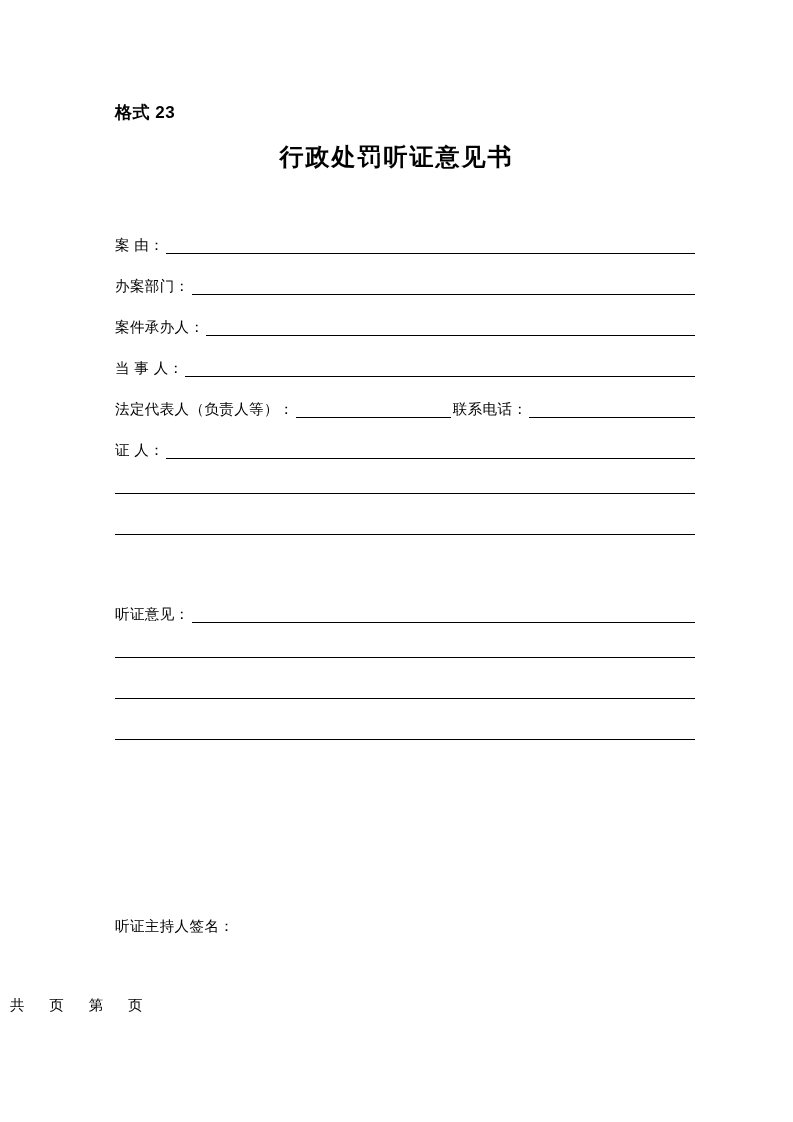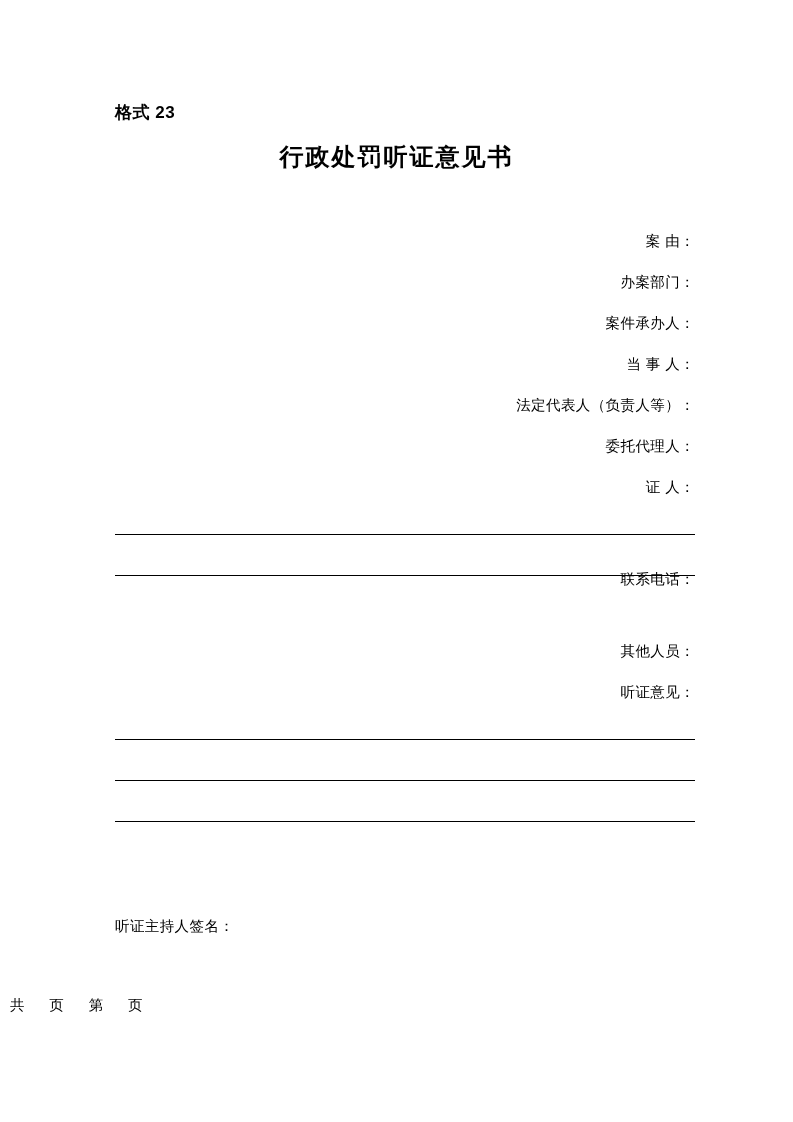--- a/index.html
+++ b/index.html
@@ -48,21 +48,20 @@
     top: 232px;
     width: 580px;
   }
   .row {
     display: flex;
     align-items: flex-end;
     height: 22px;
     margin-bottom: 19px;
     font-size: 14.5px;
     white-space: nowrap;
-    flex-direction: column;
   }
   .label {
     flex: 0 0 auto;
     line-height: 18px;
     letter-spacing: 0.4px;
   }
   .rule {
     flex: 1 1 auto;
     border-bottom: 1px solid #000;
     height: 15px;
@@ -142,44 +141,36 @@
       <span class="rule"></span>
     </div>
 
     <div class="row">
       <span class="label">法定代表人（负责人等）：</span>
       <span class="rule fixed-155"></span>
       <span class="mid-label">联系电话：</span>
       <span class="rule"></span>
     </div>
 
-    <div class="row">
-      <span class="label">委托代理人：</span>
-      <span class="rule"></span>
-    </div>
 
     <div class="row">
       <span class="label">证    人：</span>
       <span class="rule"></span>
     </div>
 
     <div class="blank-row">
       <span class="rule"></span>
     </div>
 
     <div class="blank-row">
       <span class="rule"></span>
     </div>
 
     <div class="gap-row"></div>
 
-    <div class="row">
-      <span class="label">其他人员：</span>
-      <span class="rule"></span>
-    </div>
 
     <div class="row">
       <span class="label">听证意见：</span>
       <span class="rule"></span>
     </div>
 
     <div class="blank-row">
       <span class="rule"></span>
     </div>
 

